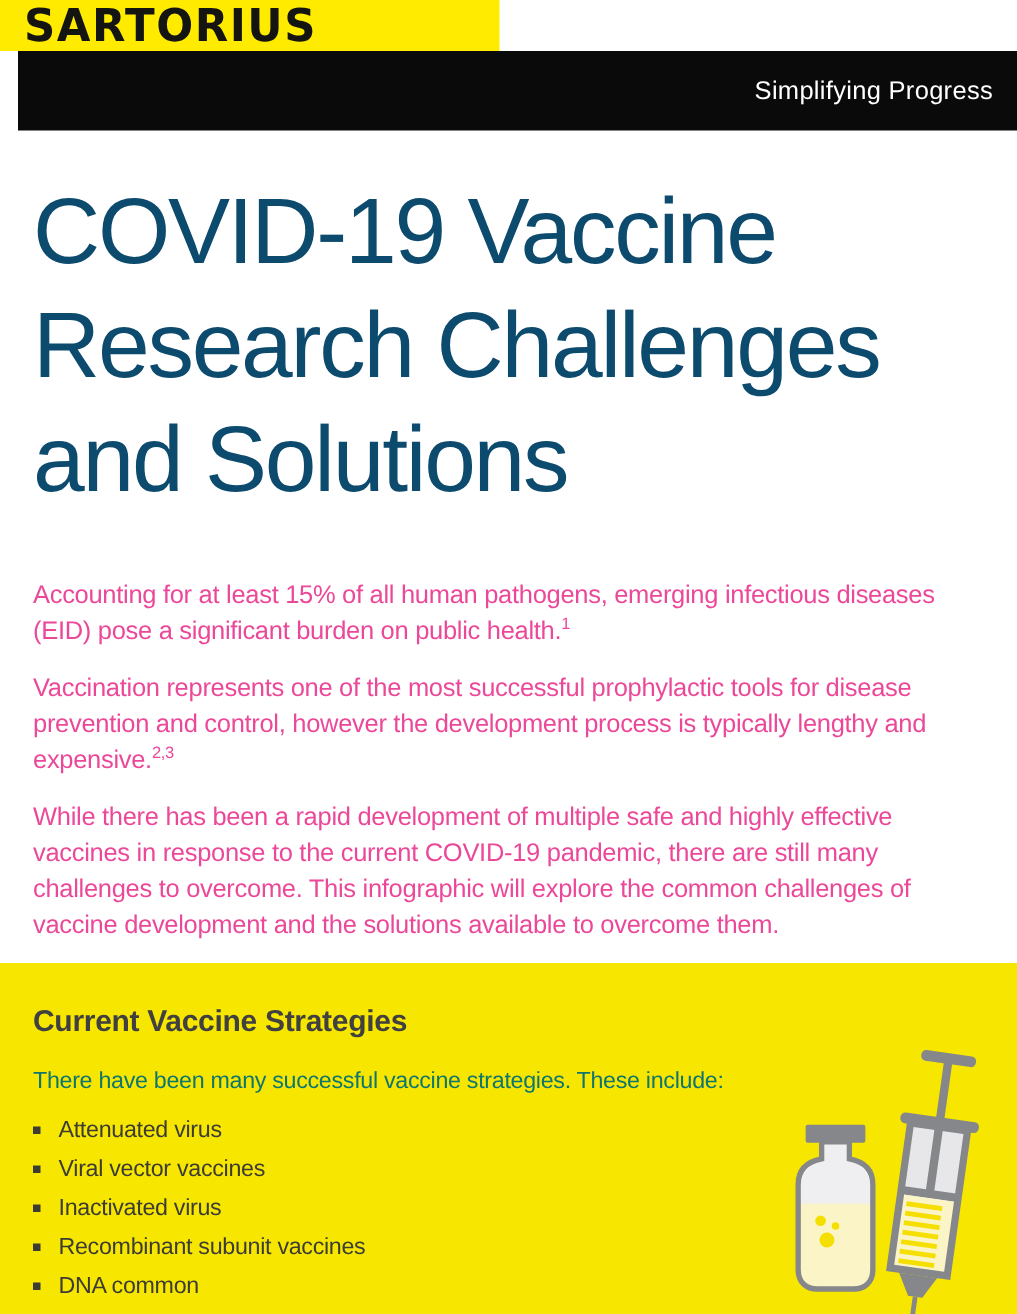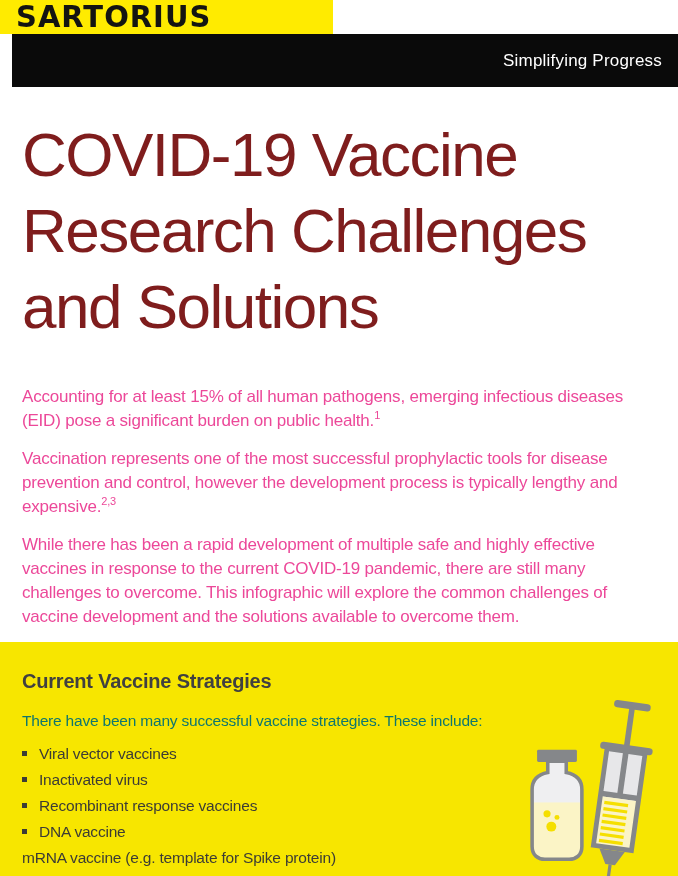--- a/index.html
+++ b/index.html
@@ -54,21 +54,21 @@
 
   
   .content {
     padding: 30px 26px 0 22px;
   }
   .doc-title {
     font-size: 62px;
     line-height: 76px;
     font-weight: 300;
     letter-spacing: -1.5px;
-    color: #7f1d1d;
+    color: #0c4a6e;
     white-space: pre-line;
     margin-bottom: 40px;
   }
   .body-copy p {
     font-size: 17px;
     line-height: 24px;
     letter-spacing: -0.2px;
     color: #ec4899;
     margin-bottom: 14px;
     max-width: 632px;
@@ -160,33 +160,37 @@
     </div>
   </div>
 
   <div class="strategies">
     <h2>Current Vaccine Strategies</h2>
     <p class="lead">There have been many successful vaccine strategies. These include:</p>
 
     <ul class="strategy-list">
       <li>
           <span class="bullet-square"></span>
+          <span>Attenuated virus</span>
+        </li>
+      <li>
+          <span class="bullet-square"></span>
           <span>Viral vector vaccines</span>
         </li>
       <li>
           <span class="bullet-square"></span>
           <span>Inactivated virus</span>
         </li>
       <li>
           <span class="bullet-square"></span>
-          <span>Recombinant response vaccines</span>
-        </li>
-      <li>
-          <span class="bullet-square"></span>
-          <span>DNA vaccine</span>
+          <span>Recombinant subunit vaccines</span>
+        </li>
+      <li>
+          <span class="bullet-square"></span>
+          <span>DNA common</span>
         </li>
       <li>
           <span>mRNA vaccine (e.g. template for Spike protein)</span>
         </li>
     </ul>
 
     <svg class="icon-vial" width="64" height="116" viewBox="0 0 90 162">
       <defs>
         <clipPath id="vialClip">
           <path d="M32,18 L58,18 L58,34 C74,37 80,46 80,58 L80,138 C80,150 72,156 62,156 L28,156 C18,156 10,150 10,138 L10,58 C10,46 16,37 32,34 Z"></path>

